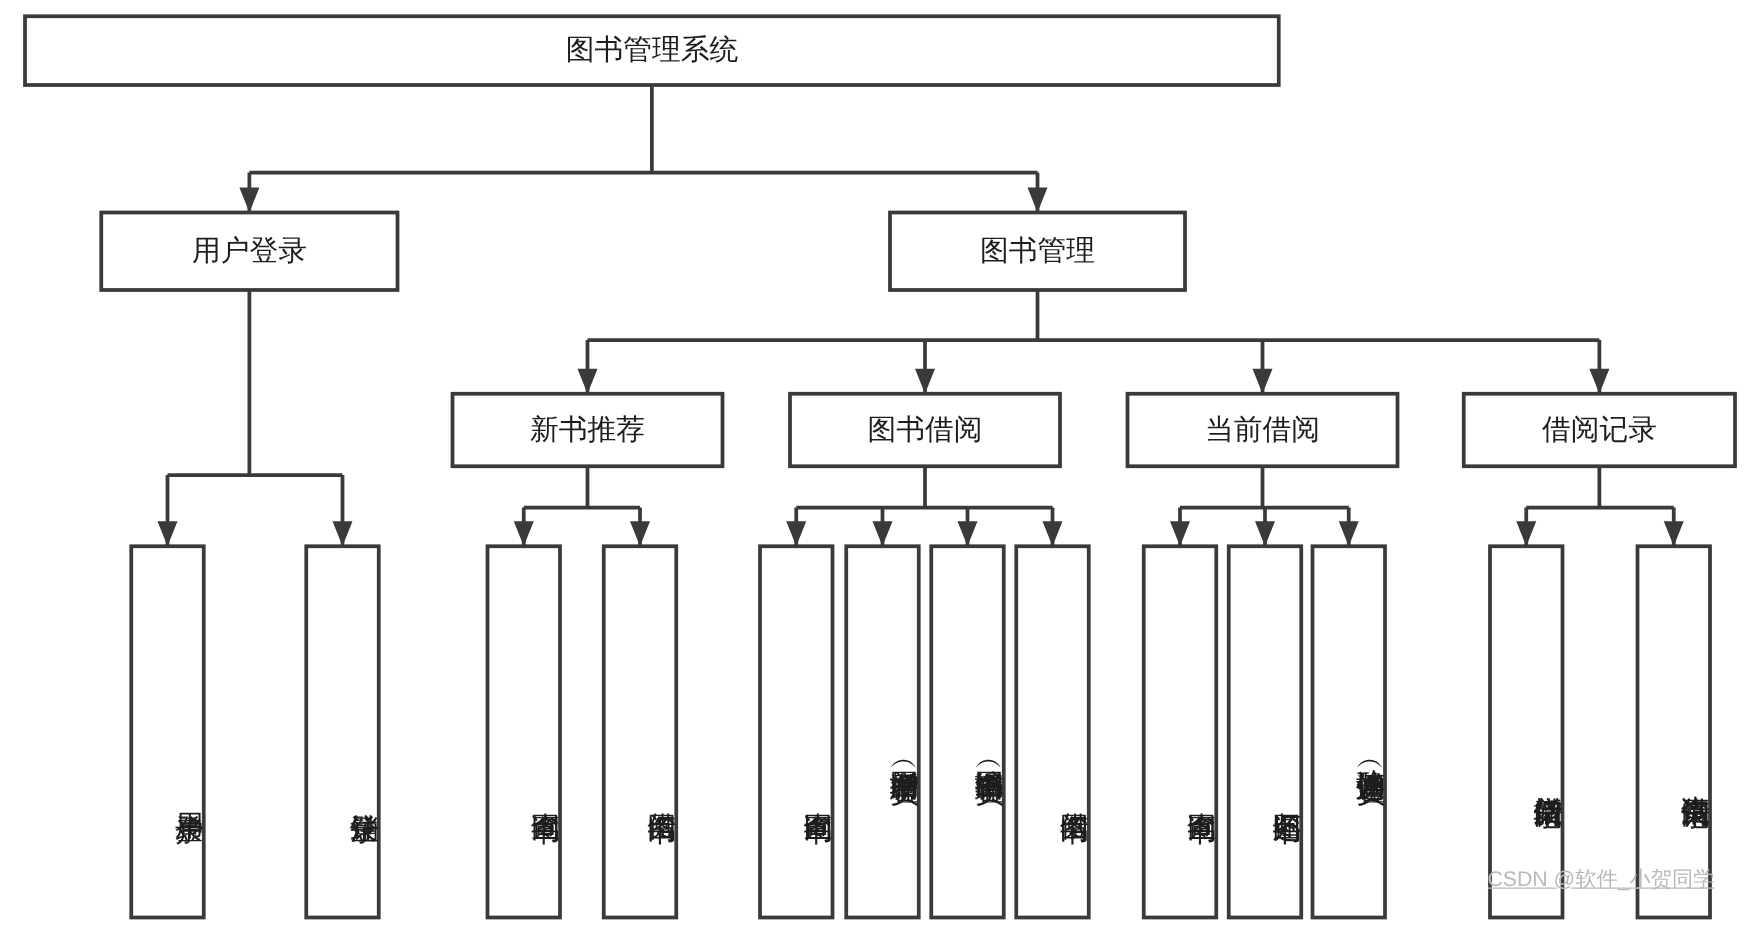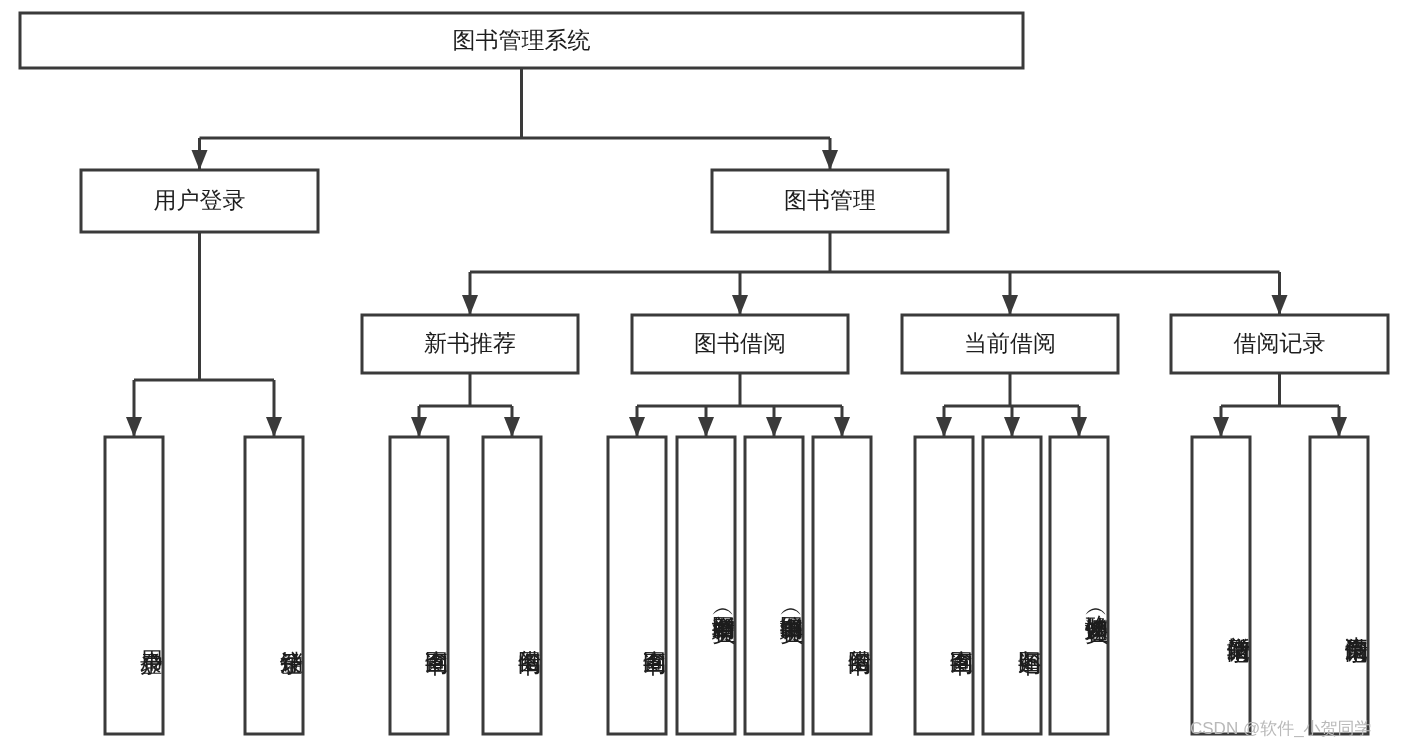--- a/index.html
+++ b/index.html
@@ -197,14 +197,14 @@
       <div class="node-label-v" style="left: 1050px; top: 437px; width: 58px; height: 297px;">
         <span style="padding-top: 31.5px;">确认归还（管理员）</span>
       </div>
       <div class="node-label-v" style="left: 1192px; top: 437px; width: 58px; height: 297px;">
         <span style="padding-top: 70.5px;">新增借阅记录</span>
       </div>
       <div class="node-label-v" style="left: 1310px; top: 437px; width: 58px; height: 297px;">
         <span style="padding-top: 70.5px;">查询借阅记录</span>
       </div>
     </div>
-  <div class="watermark" style="left: 1190px; top: 717px; color: rgb(185, 185, 185);">CSDN @软件_小贺同学</div>
+  <div class="watermark" style="left: 1190px; top: 692px; color: rgb(185, 185, 185); text-decoration: underline;">CSDN @软件_小贺同学</div>
 </div>
 
 </body></html>

